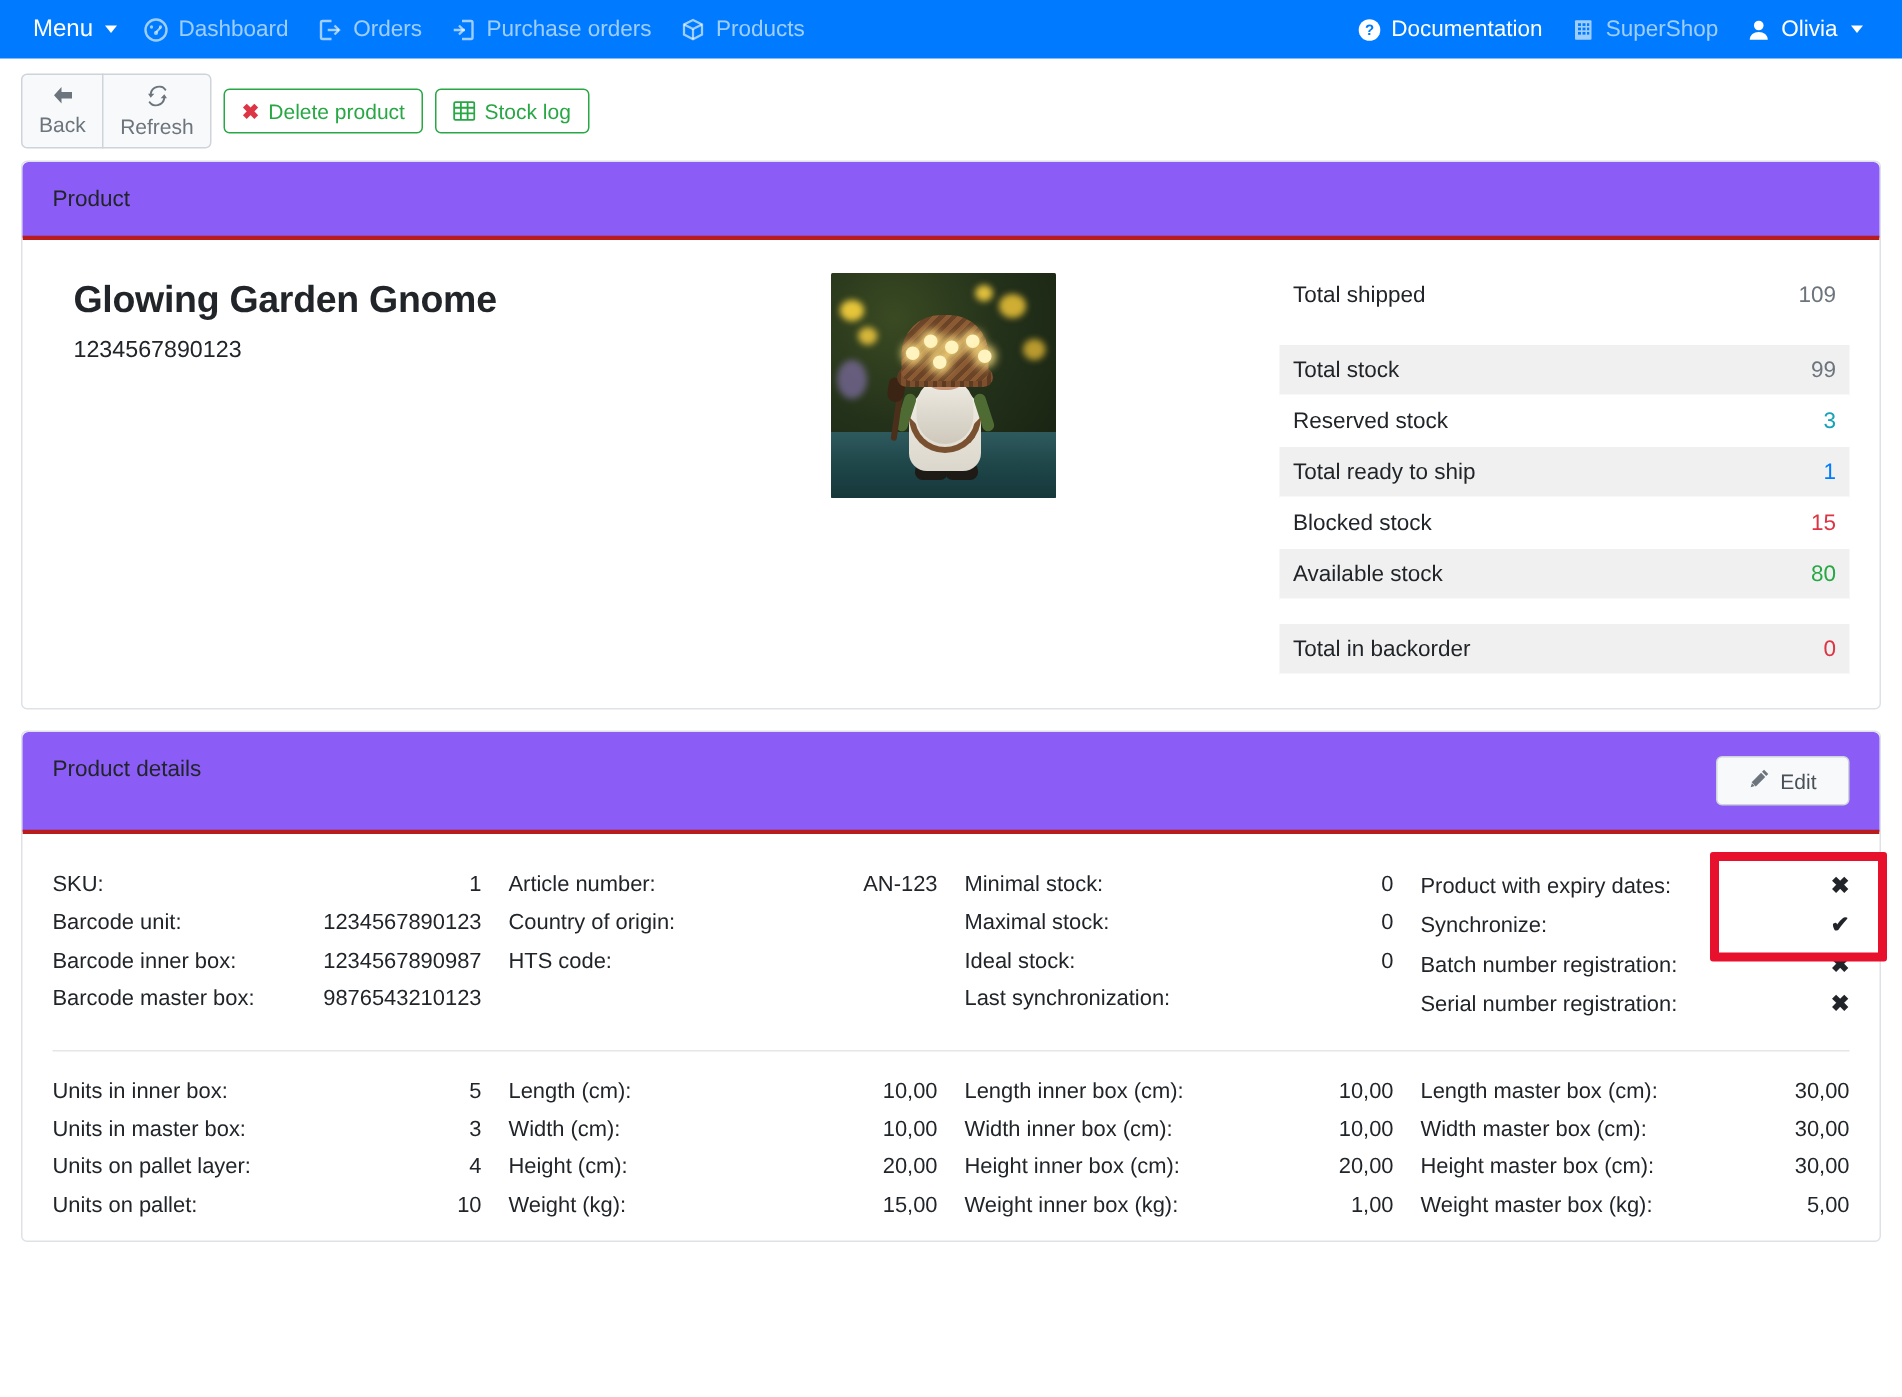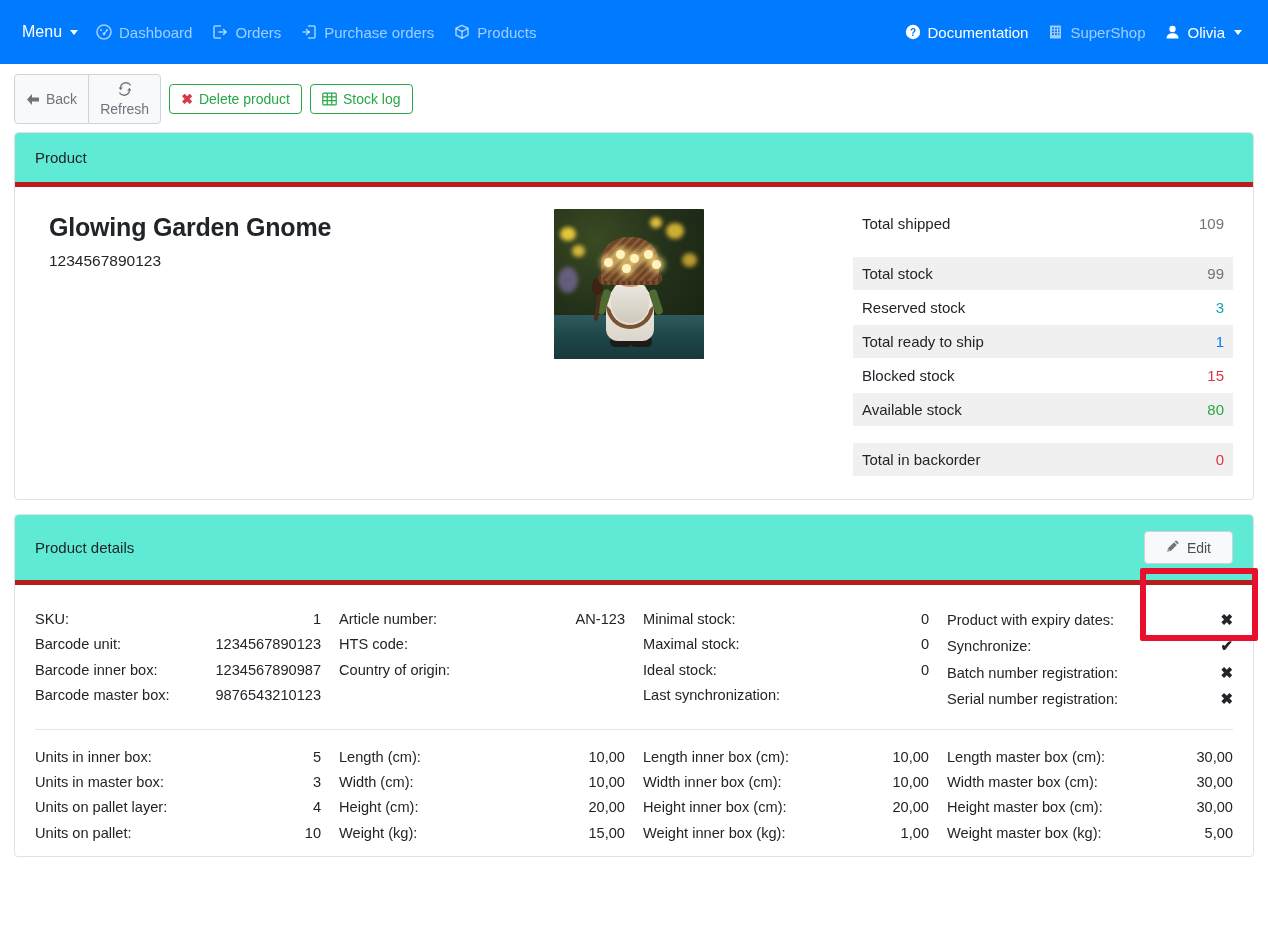--- a/index.html
+++ b/index.html
@@ -8,21 +8,21 @@
     width: 1268px; height: 931px;
     background: #ffffff;
     font-family: "Liberation Sans", sans-serif;
     font-size: 15px;
     color: #212529;
     overflow: hidden;
   }
 
   
   .navbar {
-    height: 64px;
+    height: 39px;
     background: #007bff;
     display: flex;
     align-items: center;
     padding: 0 16px;
     color: #ffffff;
     white-space: nowrap;
   }
   .nav-left { display: flex; align-items: center; gap: 0; }
   .nav-right { margin-left: auto; display: flex; align-items: center; }
   .nav-brand {
@@ -65,47 +65,46 @@
     border: 1px solid #ced4da;
     background: #f8f9fa;
     color: #6c757d;
     border-radius: 4px;
     display: inline-flex;
     align-items: center;
     gap: 6px;
     cursor: pointer;
     white-space: nowrap;
   }
-  .btn-group .btn:first-child { border-radius: 4px 0 0 4px; }
+  .btn-group .btn:first-child { border-radius: 4px 0 0 4px; flex-direction: column; }
   .btn-group .btn:last-child { border-radius: 0 4px 4px 0; margin-left: -1px; flex-direction: column; }
   .btn-outline-green {
     border: 1px solid #28a745;
     background: #ffffff;
     color: #28a745;
     border-radius: 4px;
   }
   .ic-x-red { color: #dc3545; font-weight: bold; }
   .btn svg { display: block; }
 
   
   .card {
     margin: 0 14px 14px 14px;
     border: 1px solid #dee2e6;
     border-radius: 4px;
     background: #ffffff;
   }
   .card-header {
-    background: #5eead4;
-    border-bottom: 5px solid #b91c1c;
+    background: #8b5cf6;
+    border-bottom: 3px solid #b91c1c;
     padding: 16px 20px;
     font-size: 15px;
     color: #212529;
     border-radius: 4px 4px 0 0;
     display: flex;
-    align-items: center;
     min-height: 50px;
   }
   .card-header .hdr-title { flex: 1; }
   .card-body { padding: 18px 20px 22px 20px; }
 
   
   .product-row { display: flex; align-items: flex-start; }
   .prod-info { width: 520px; padding-left: 14px; padding-top: 8px; }
   .prod-title {
     font-size: 25px;
@@ -549,27 +548,27 @@
             <span class="v">9876543210123</span>
           </div>
         </div>
 
         <div class="dcol">
           <div class="drow">
             <span class="k">Article number:</span>
             <span class="v">AN-123</span>
           </div>
           <div class="drow">
+            <span class="k">Country of origin:</span>
+            <span class="v"></span>
+          </div>
+          <div class="drow">
             <span class="k">HTS code:</span>
             <span class="v"></span>
           </div>
-          <div class="drow">
-            <span class="k">Country of origin:</span>
-            <span class="v"></span>
-          </div>
         </div>
 
         <div class="dcol">
           <div class="drow">
             <span class="k">Minimal stock:</span>
             <span class="v">0</span>
           </div>
           <div class="drow">
             <span class="k">Maximal stock:</span>
             <span class="v">0</span>

